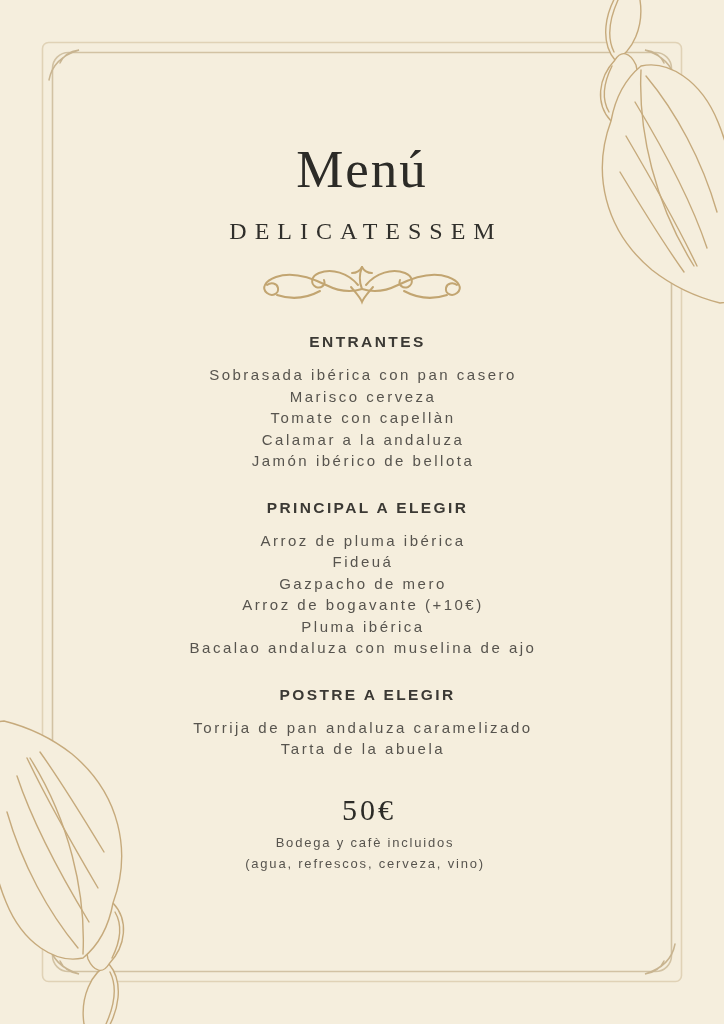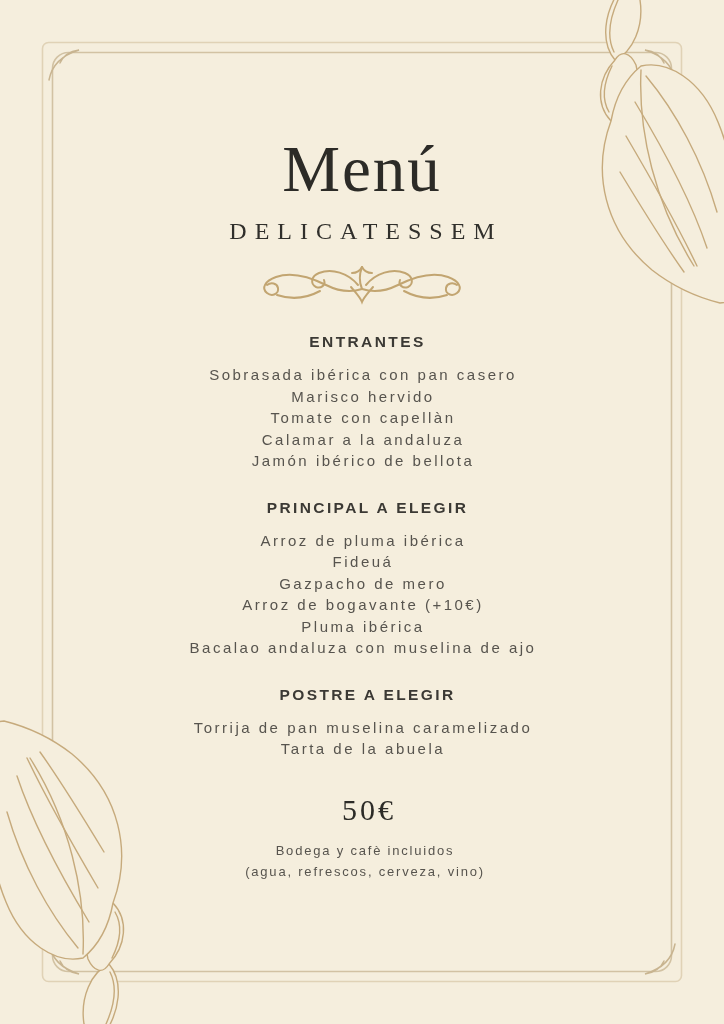--- a/index.html
+++ b/index.html
@@ -13,21 +13,21 @@
   .layer{position:absolute;left:0;top:0;}
   .content{
     position:absolute;inset:0;
     text-align:center;
     z-index:3;
   }
   .title{
     margin:132px 0 0 0;
     font-family:"Liberation Serif",serif;
     font-weight:400;
-    font-size:65px;
+    font-size:53px;
     line-height:74px;
     letter-spacing:2px;
     color:#2c2b27;
   }
   .subtitle{
     margin-top:10px;
     font-family:"Liberation Serif",serif;
     font-size:24px;
     line-height:30px;
     letter-spacing:8px;
@@ -55,21 +55,20 @@
   .price{
     margin-top:28px;
     font-family:"Liberation Serif",serif;
     font-size:30px;
     line-height:44px;
     letter-spacing:3px;
     padding-left:14px;
     color:#2c2b27;
   }
   .footer-note{
-    margin-top:8px;
     font-size:13px;
     line-height:21px;
     letter-spacing:1.8px;
     padding-left:6px;
     color:#57544e;
   }
   svg{display:block;}
 </style>
 </head>
 <body>
@@ -122,39 +121,39 @@
           <path d="M 108,31 C 105,24 105,17 108,9"></path>
           <path d="M 108,9 C 106,13 102,15 98,15 M 108,9 C 110,13 114,15 118,15"></path>
           <path d="M 97,29 C 102,35 106,39 108,44 C 110,39 114,35 119,29"></path>
         </g>
       </svg>
     </div>
 
     <div class="section-heading">ENTRANTES</div>
     <ul class="menu-items">
       <li>Sobrasada ibérica con pan casero</li>
-      <li>Marisco hervido</li>
+      <li>Marisco cerveza</li>
       <li>Tomate con capellàn</li>
       <li>Calamar a la andaluza</li>
       <li>Jamón ibérico de bellota</li>
     </ul>
 
     <div class="section-heading">PRINCIPAL A ELEGIR</div>
     <ul class="menu-items">
       <li>Arroz de pluma ibérica</li>
       <li>Fideuá</li>
       <li>Gazpacho de mero</li>
       <li>Arroz de bogavante (+10€)</li>
       <li>Pluma ibérica</li>
       <li>Bacalao andaluza con muselina de ajo</li>
     </ul>
 
     <div class="section-heading">POSTRE A ELEGIR</div>
     <ul class="menu-items">
-      <li>Torrija de pan muselina caramelizado</li>
+      <li>Torrija de pan andaluza caramelizado</li>
       <li>Tarta de la abuela</li>
     </ul>
 
     <div class="price">50€</div>
 
     <div class="footer-note">
       <div>Bodega y cafè incluidos</div>
       <div>(agua, refrescos, cerveza, vino)</div>
     </div>
 

